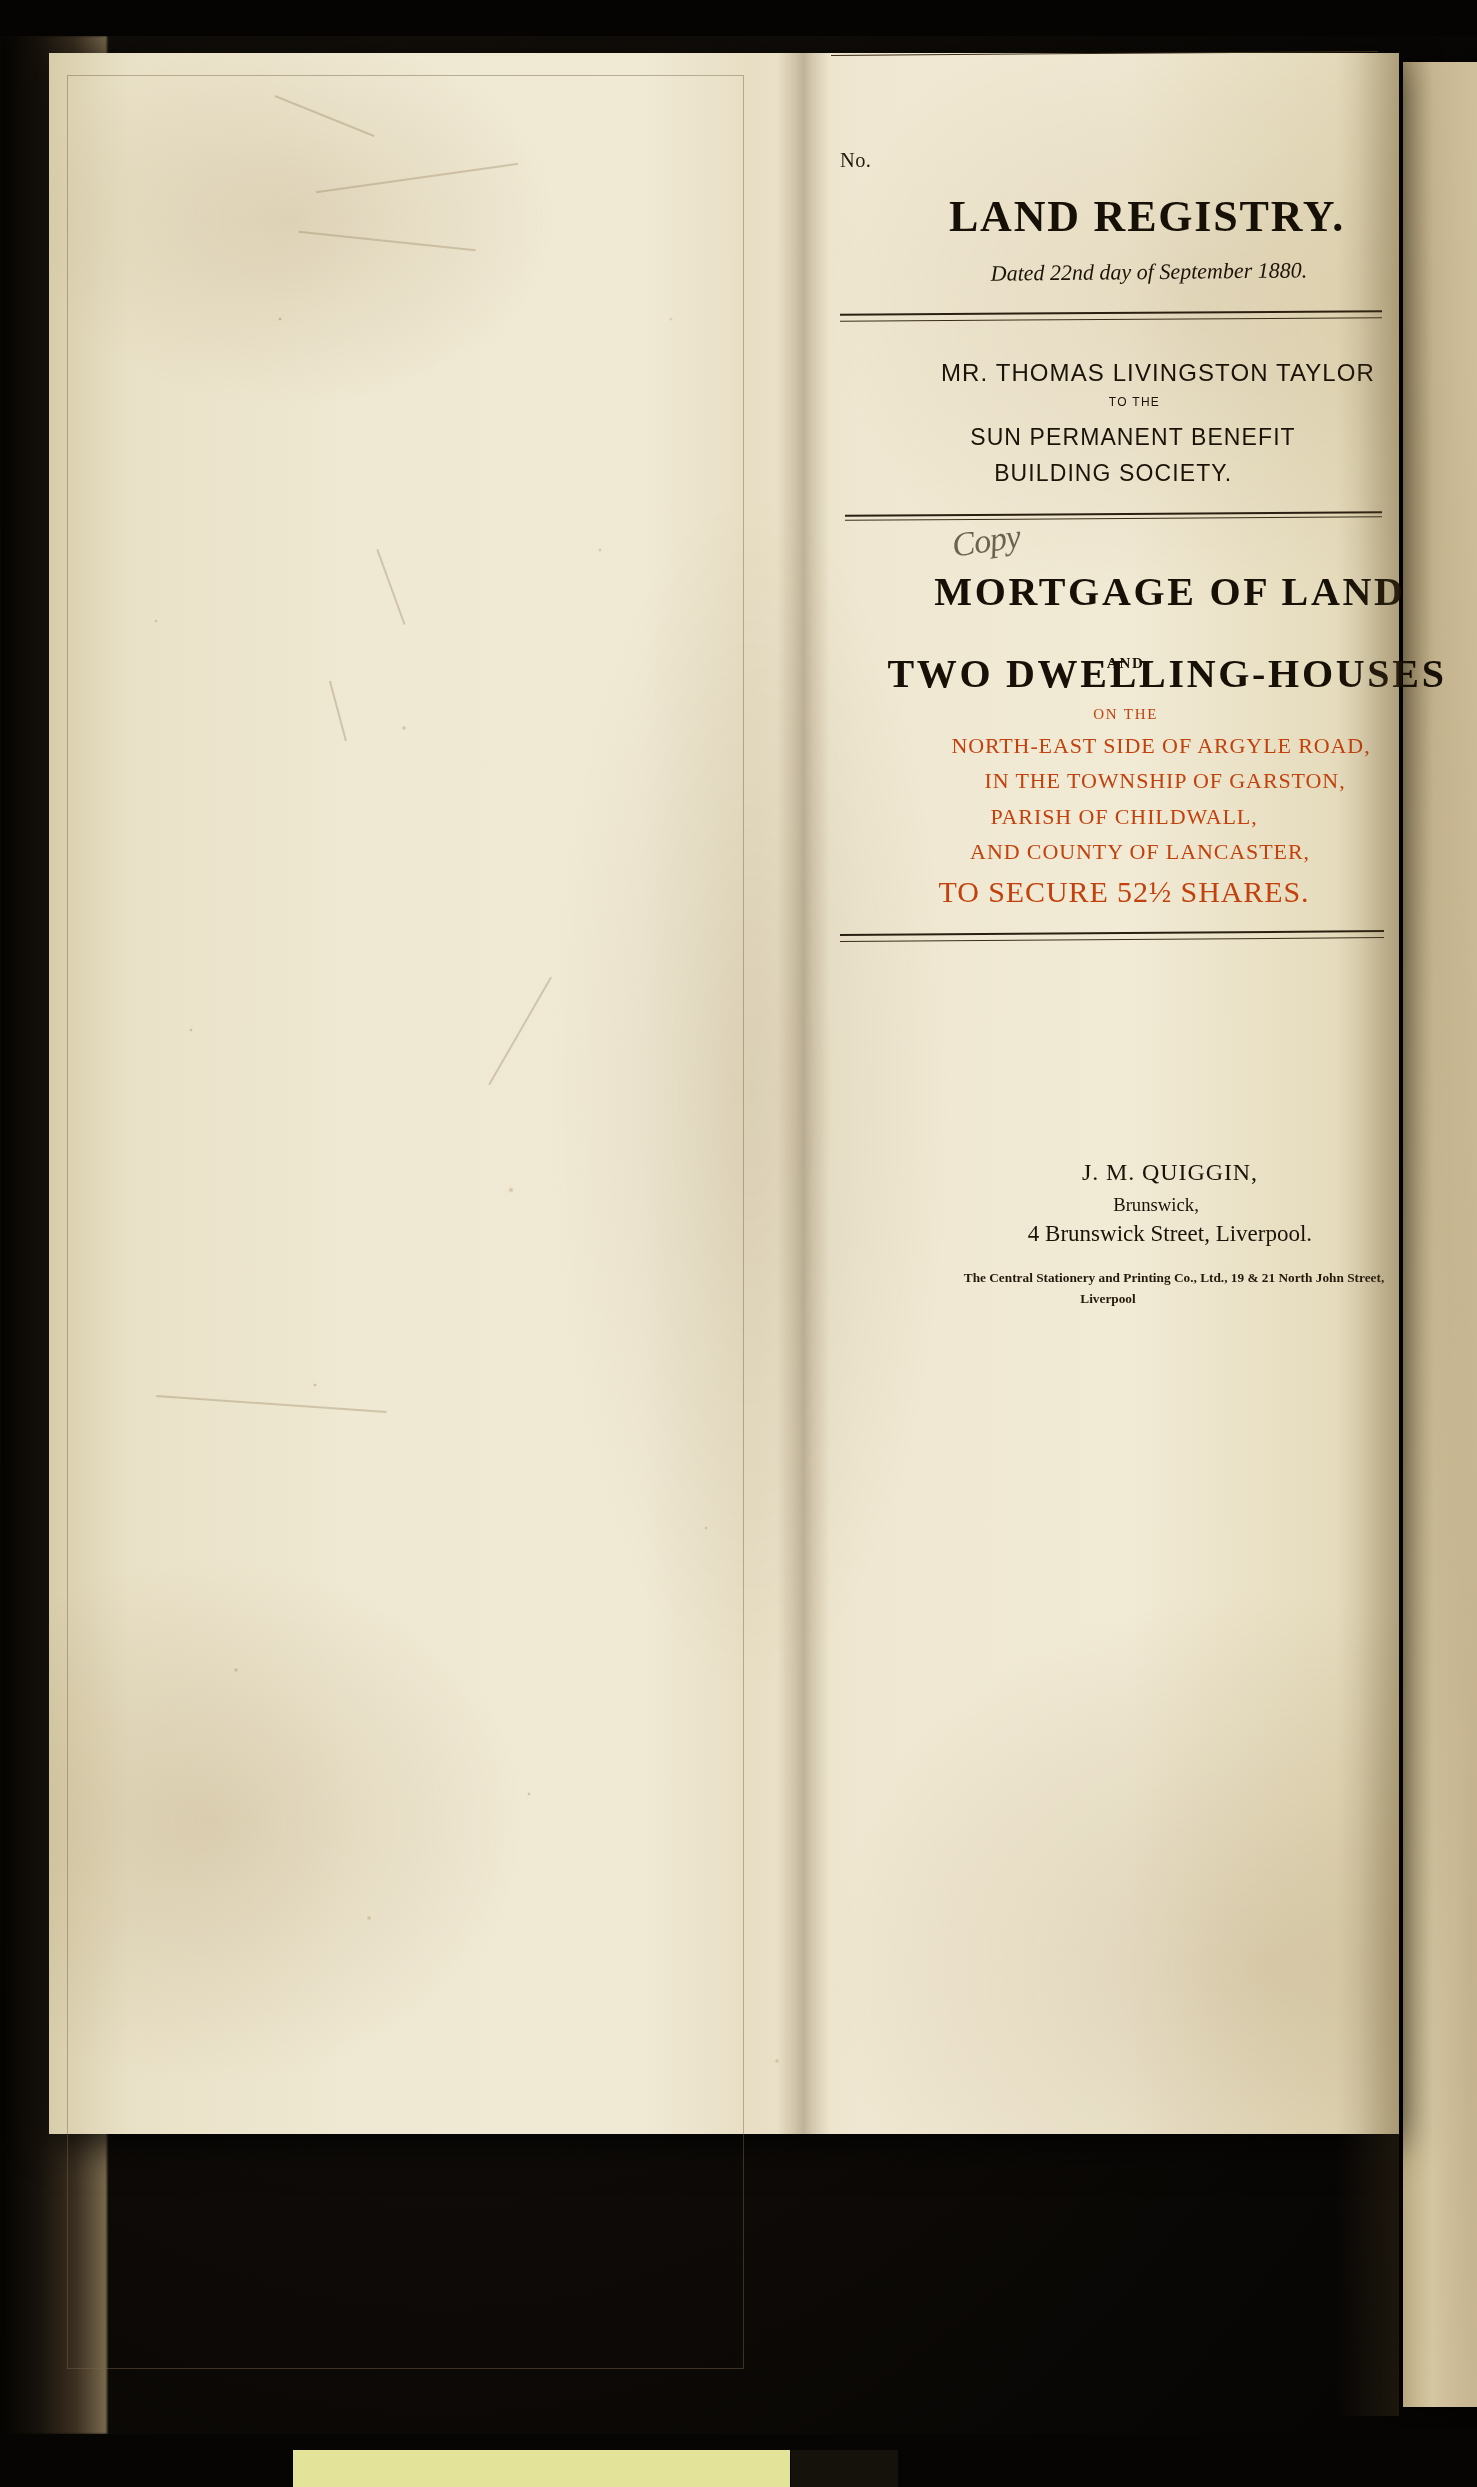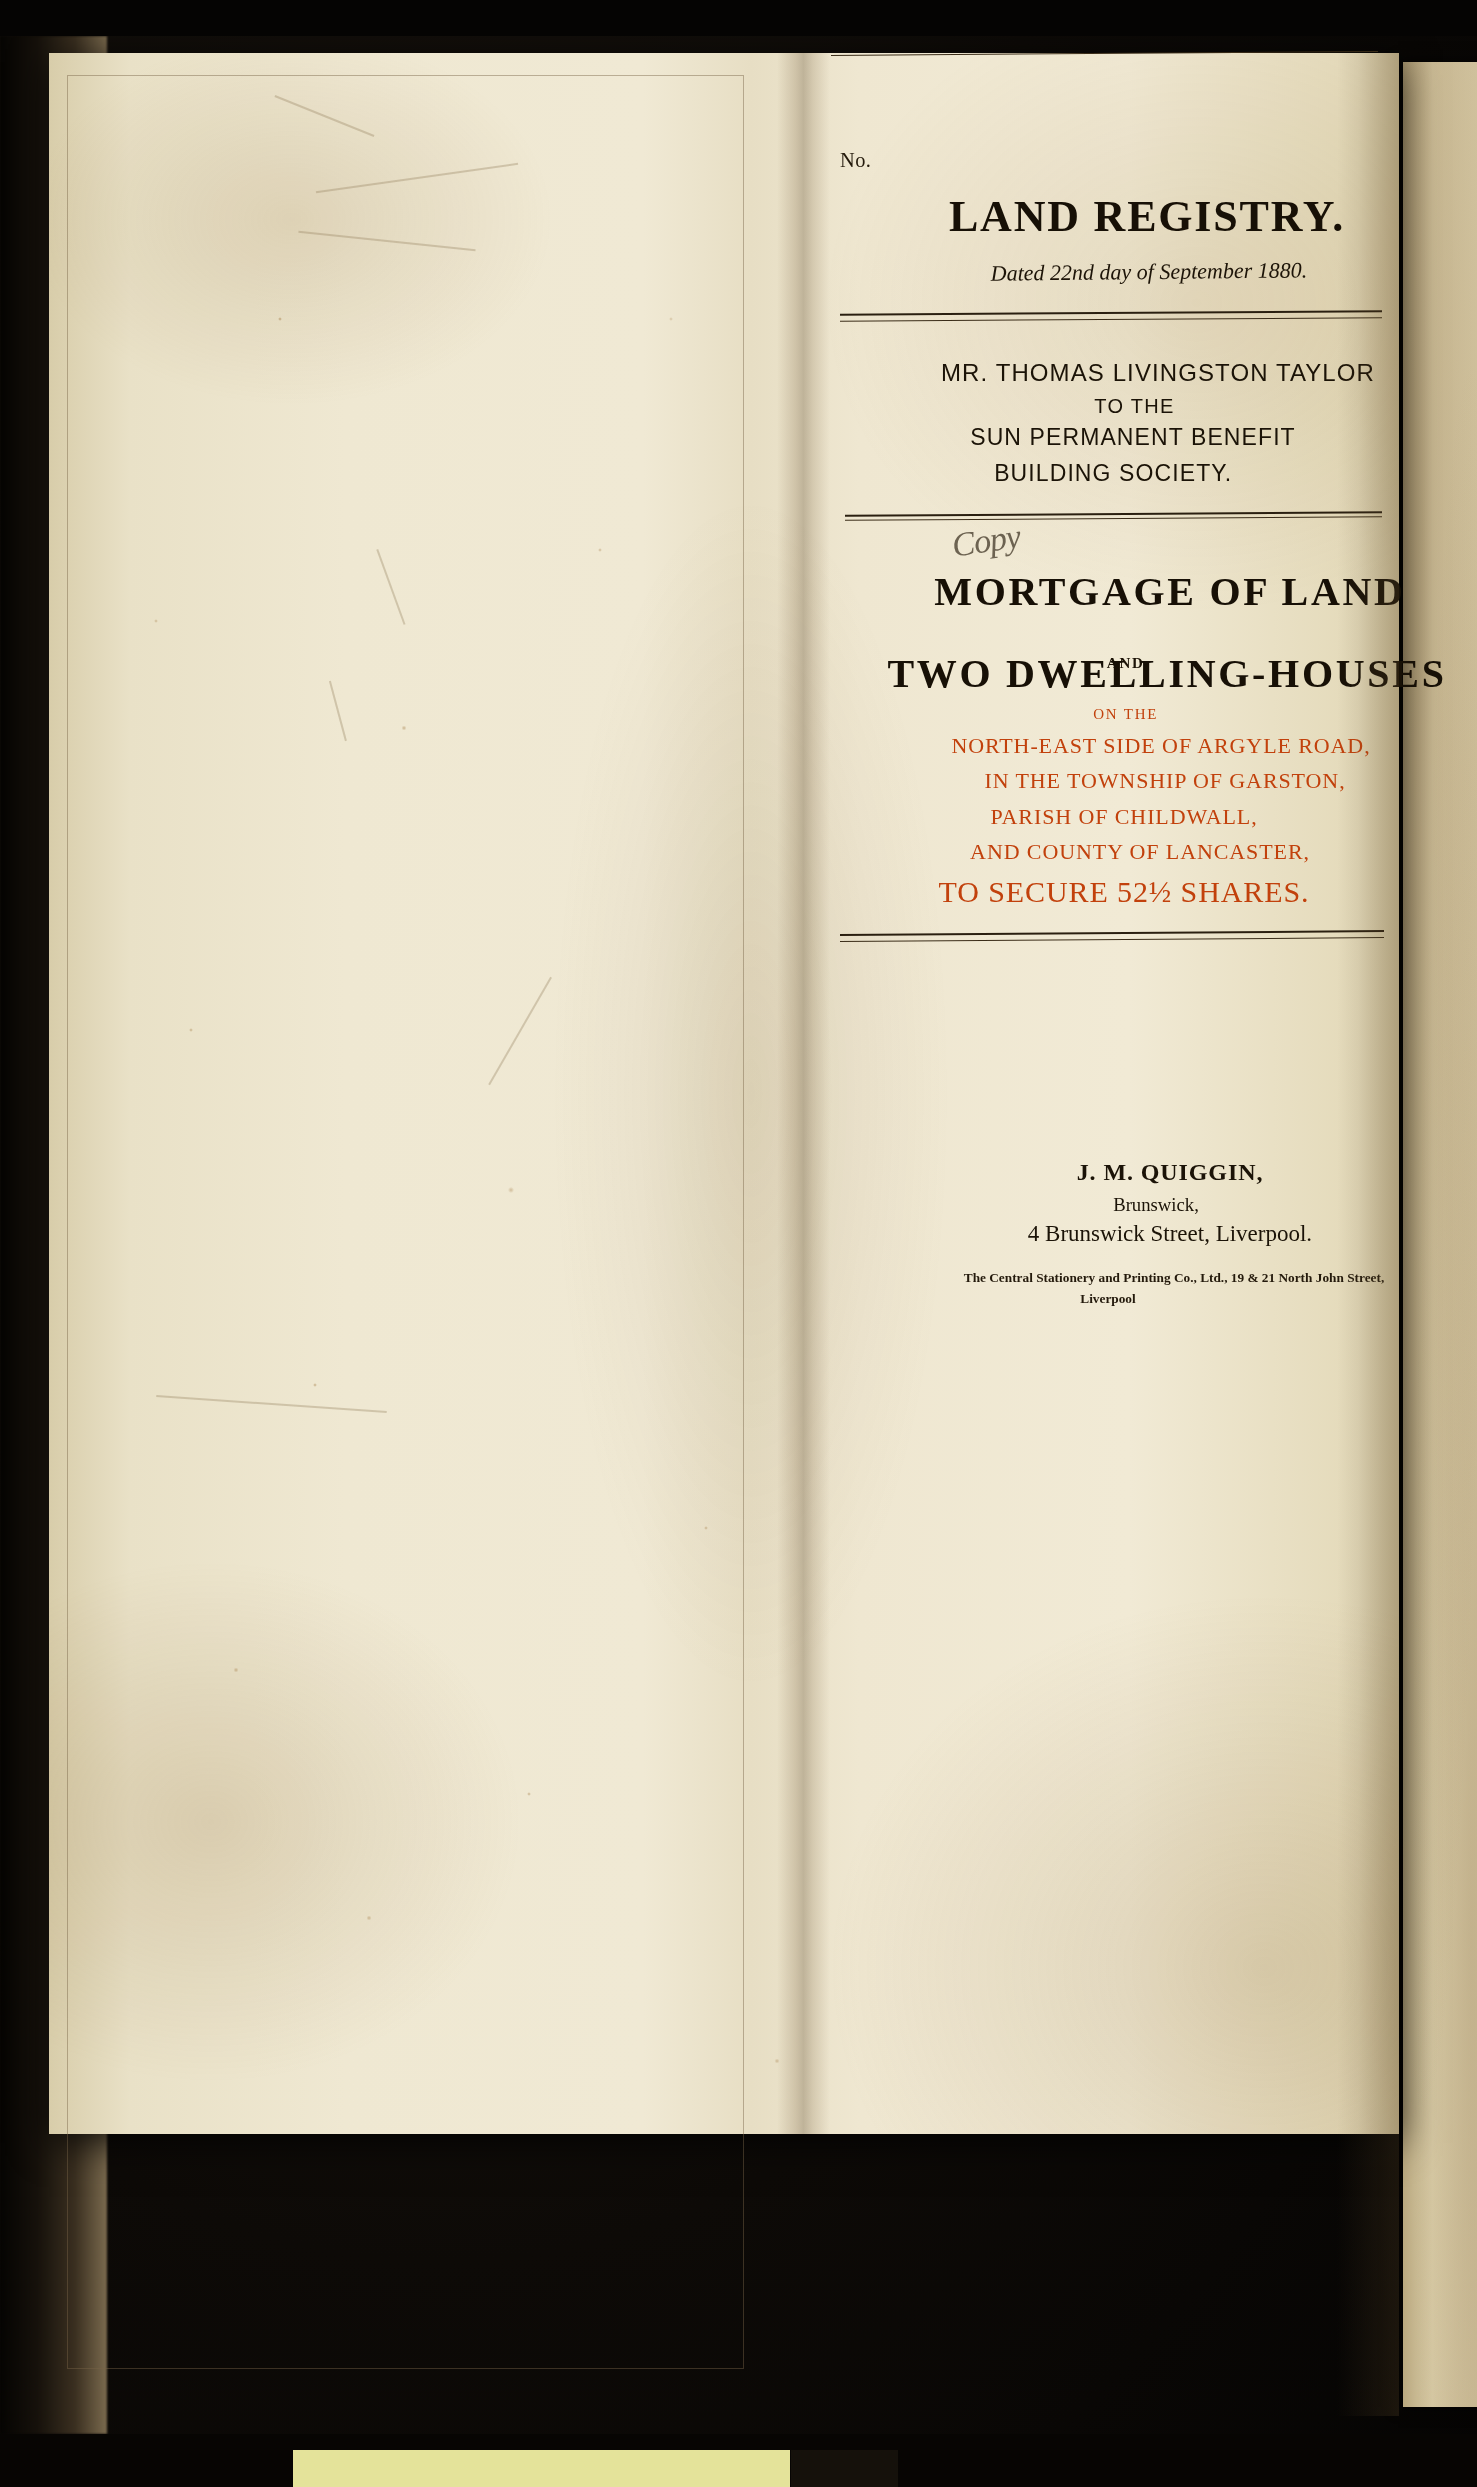--- a/index.html
+++ b/index.html
@@ -219,21 +219,21 @@
     white-space: nowrap;
   }
   .party-from {
     left: 0; top: 306px;
     font-size: 24px;
     letter-spacing: 1.1px;
     transform: translateX(43px);
   }
   .party-to {
     left: 0; top: 342px;
-    font-size: 20px;
+    font-size: 12px;
     letter-spacing: 1.3px;
     transform: translateX(19.5px);
   }
   .party-dest1 {
     left: 0; top: 371px;
     font-size: 23px;
     letter-spacing: 1.1px;
     transform: translateX(18px);
   }
   .party-dest2 {
@@ -292,21 +292,21 @@
   .rule3b { left: 9px; top: 886px; width: 544px; height:0.9px; transform: rotate(-0.4deg); }
 
   .solicitor {
     position: absolute;
     width: 568px;
     text-align: center;
     font-family: "Liberation Serif", serif;
     color: #1b1307;
     white-space: nowrap;
   }
-  .sol-name { left: 0; top: 1106px; font-size: 24px; letter-spacing: 0.9px; font-weight: bold; transform: translateX(55px); text-align: center; }
+  .sol-name { left: 0; top: 1106px; font-size: 24px; letter-spacing: 0.9px; font-weight: normal; transform: translateX(55px); text-align: center; }
   .sol-role { left: 0; top: 1141px; font-size: 18.7px; transform: translateX(41px); }
   .sol-addr { left: 0; top: 1168px; font-size: 23px; transform: translateX(55px); }
 
   .rule4 { left: 7px; top: 1206px; width: 547px; height:0.9px; background:#3a2c18; transform: rotate(-0.4deg); }
 
   .printer {
     position: absolute;
     width: 568px;
     text-align: center;
     font-family: "Liberation Serif", serif;

